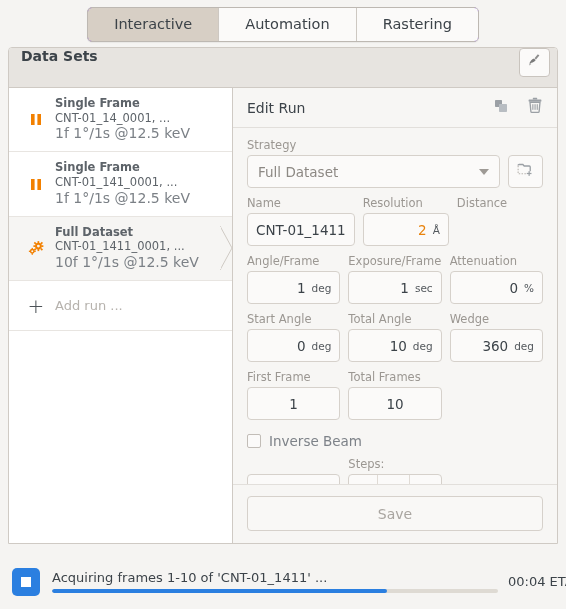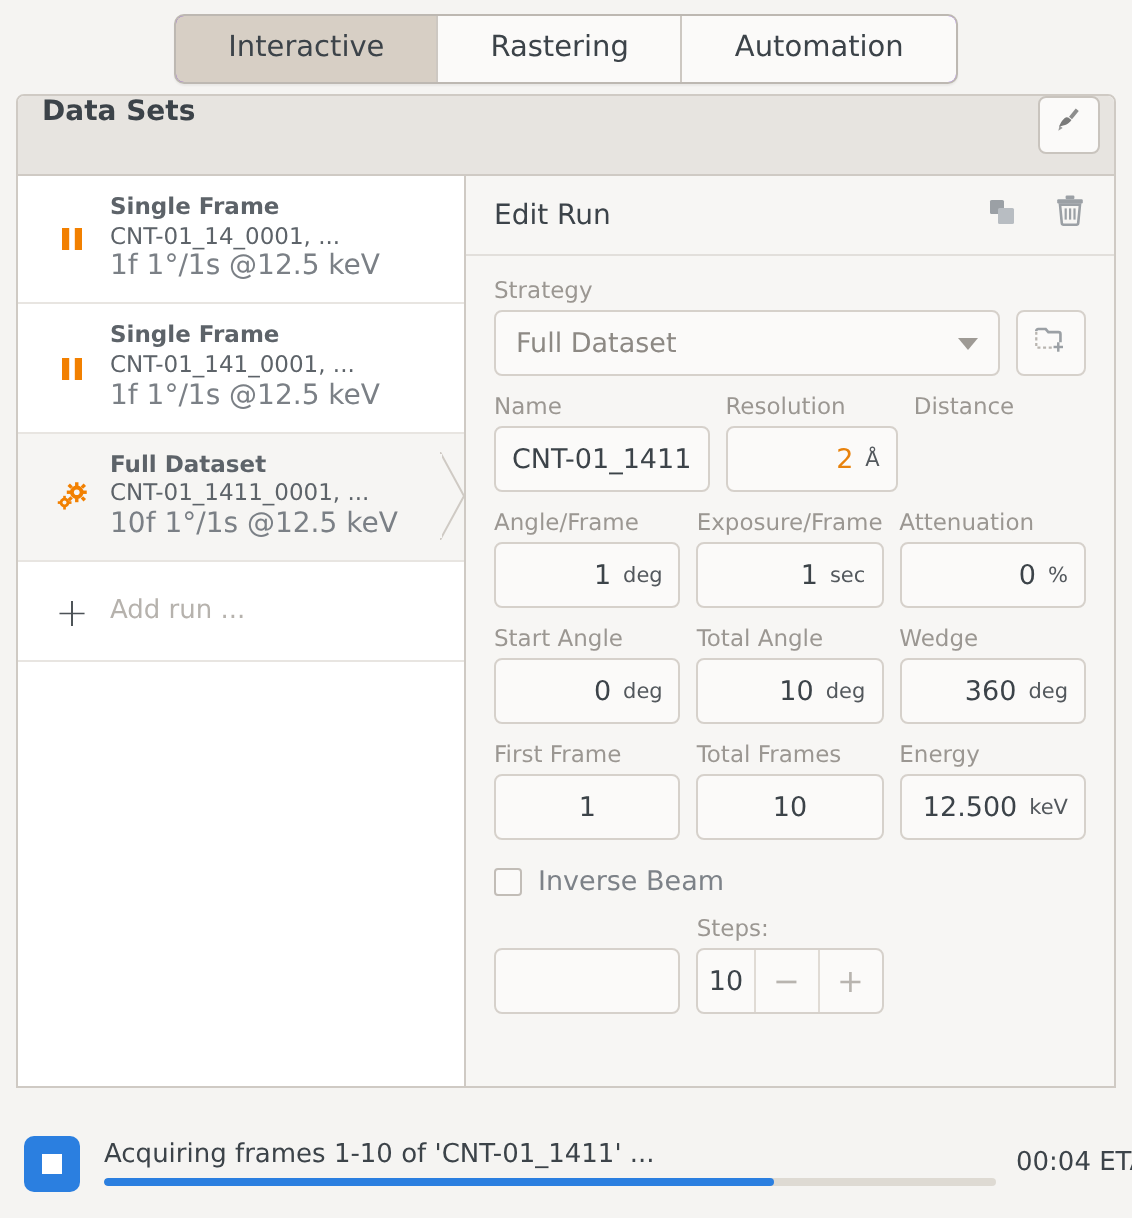--- a/index.html
+++ b/index.html
@@ -359,22 +359,22 @@
   }
 </style>
 </head>
 <body>
 
 <div id="app">
 
   <div class="tabbar">
     <div class="tabs">
       <div class="tab active">Interactive</div>
+      <div class="tab">Automation</div>
       <div class="tab">Rastering</div>
-      <div class="tab">Automation</div>
     </div>
   </div>
 
   <div class="panel">
 
     <div class="panel-header">
       <div class="panel-title">Data Sets</div>
       <div class="icon-btn">
         <span>
           <svg width="15" height="15" viewBox="0 0 16 16">
@@ -585,27 +585,20 @@
               <div class="input center">
                 <span class="val">1</span>
               </div>
             </div>
             <div>
               <span class="field-label">Total Frames</span>
               <div class="input center">
                 <span class="val">10</span>
               </div>
             </div>
-            <div>
-              <span class="field-label">Energy</span>
-              <div class="input right">
-                <span class="val">12.500</span>
-                <span class="unit">keV</span>
-              </div>
-            </div>
           </div>
 
           <div class="checkrow">
             <span class="checkbox"></span>
             <span class="check-label">Inverse Beam</span>
           </div>
 
           <div class="ps-row">
             <div>
               <span class="ps-label">&nbsp;</span>
@@ -618,20 +611,23 @@
               <div class="stepper">
                 <span class="sv">10</span>
                 <span class="sbtn">−</span>
                 <span class="sbtn">+</span>
               </div>
             </div>
           </div>
 
         </div>
 
+        <div class="save-wrap">
+          <div class="save-btn">Save</div>
+        </div>
 
       </div>
     </div>
   </div>
 
   <div class="statusbar">
     <div class="stop-btn">
       <span class="stop-sq"></span>
     </div>
     <div class="status-mid">

